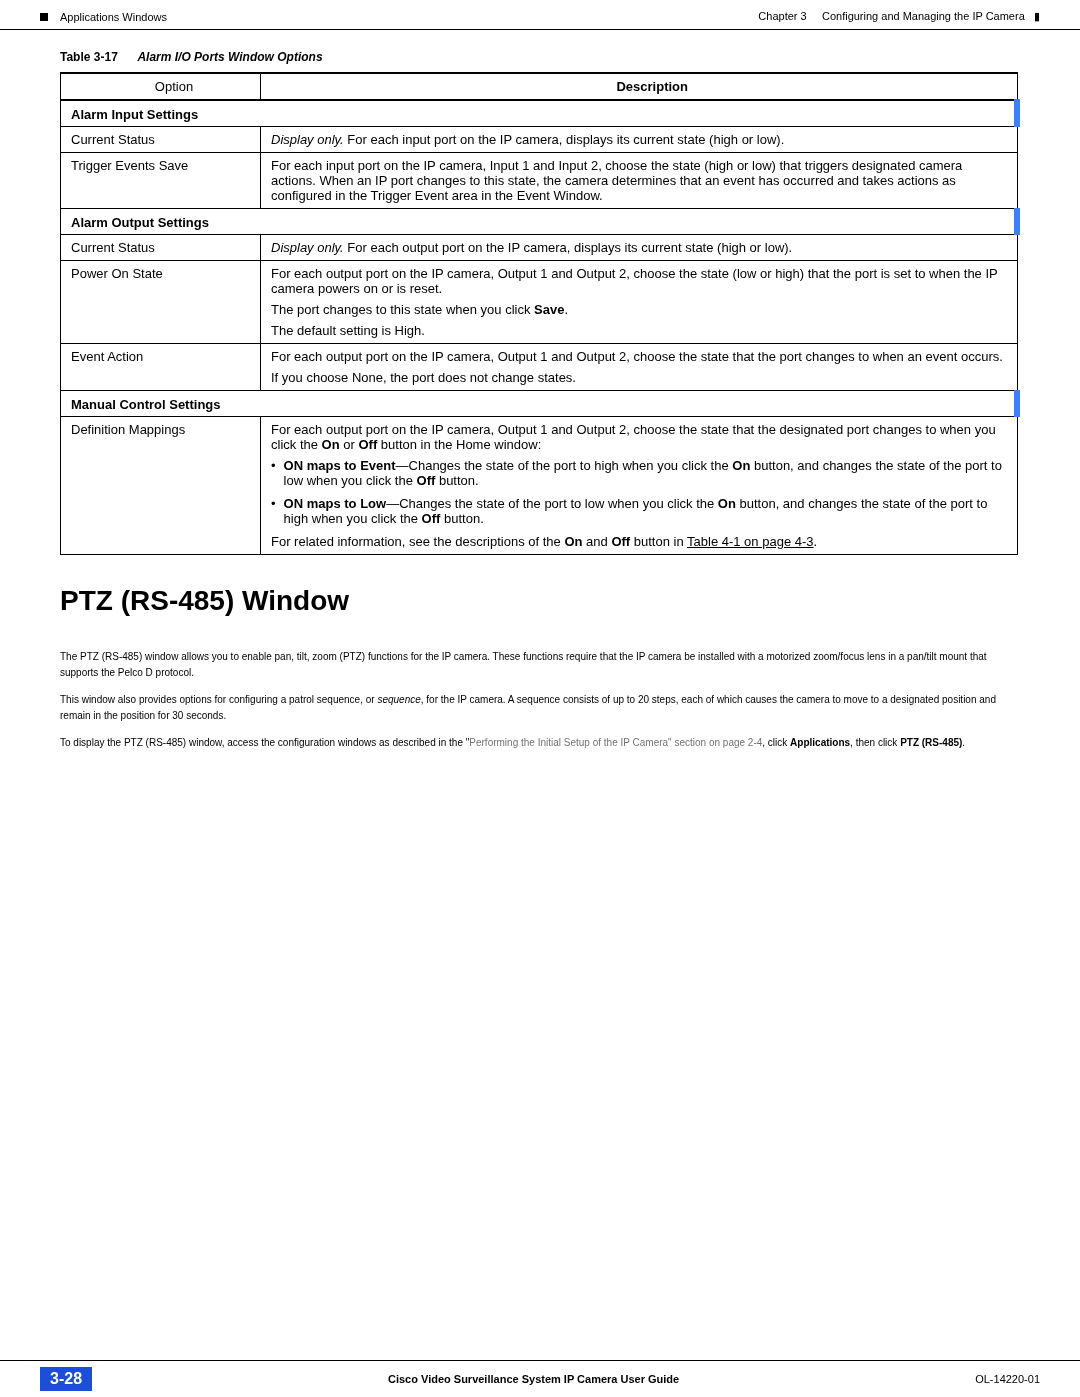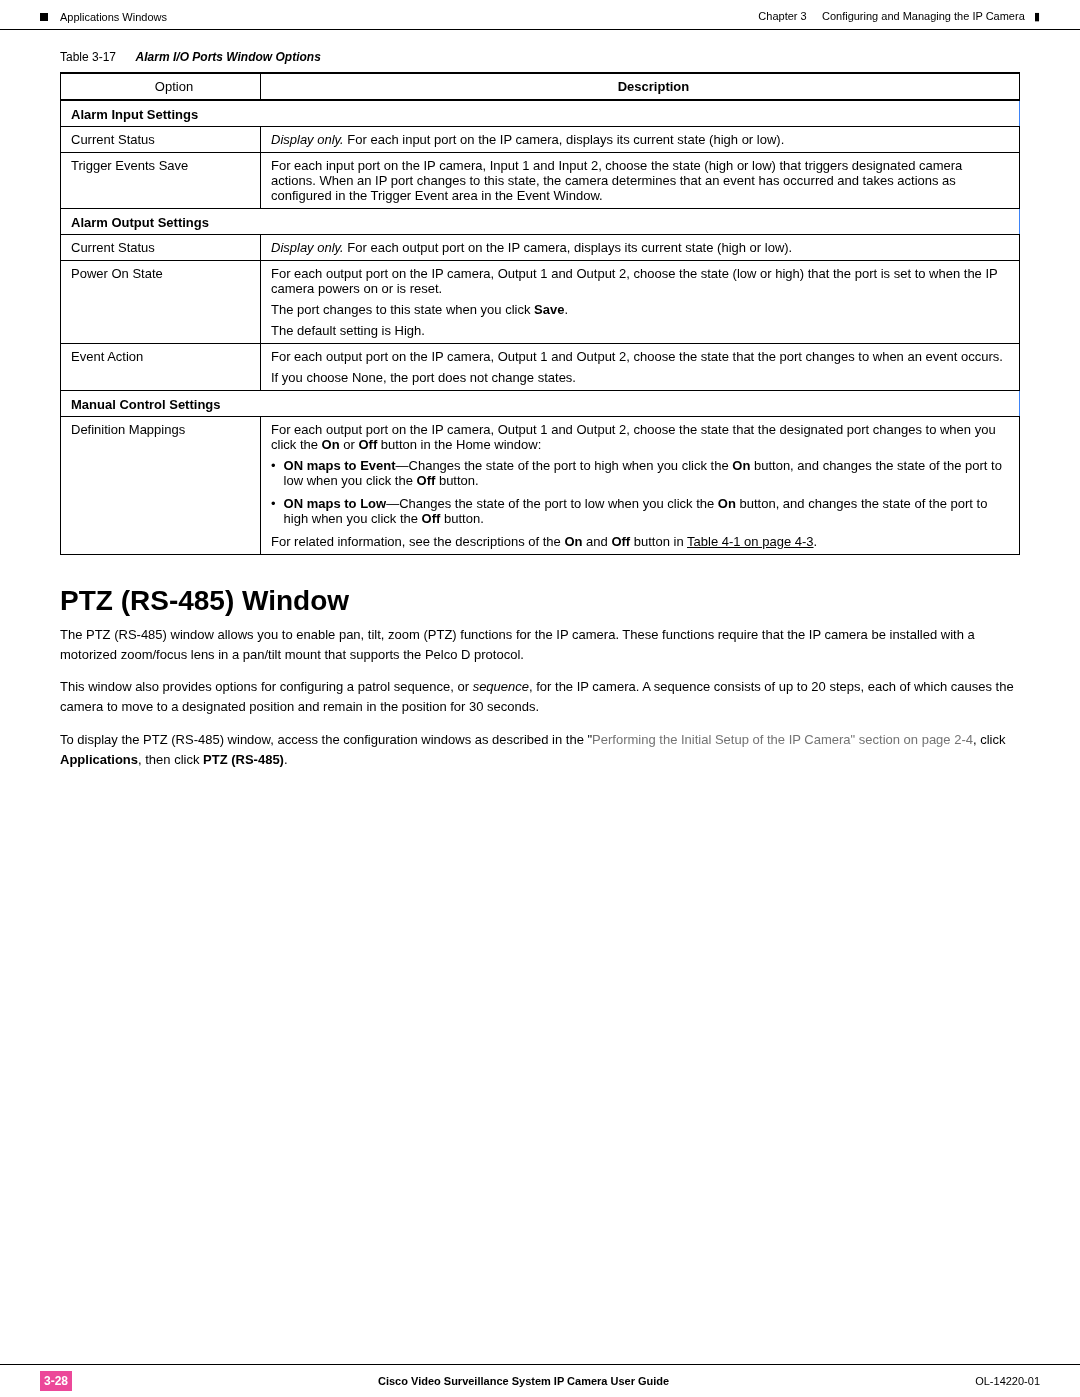--- a/index.html
+++ b/index.html
@@ -44,21 +44,21 @@
 
     
     .table-title {
       font-size: 12px;
       font-weight: bold;
       font-style: italic;
       margin-bottom: 8px;
     }
     .table-title span.table-num {
       font-style: normal;
-      font-weight: normal;
+      font-weight: bold;
     }
 
     
     .options-table {
       width: 100%;
       border-collapse: collapse;
       margin-bottom: 30px;
     }
     .options-table td, .options-table th {
       border: 1px solid #000;
@@ -83,21 +83,21 @@
       font-weight: bold;
       background: #fff;
       border-left: none;
       border-right: none;
       padding: 6px 10px 4px 10px;
     }
     .options-table .section-header td:first-child {
       border-left: 1px solid #000;
     }
     .options-table .section-header td:last-child {
-      border-right: 1px solid #3b82f6;
+      border-right: 6px solid #3b82f6;
     }
     .italic { font-style: italic; }
 
     
     .bullet-list {
       list-style: none;
       margin: 6px 0 0 0;
       padding: 0;
     }
     .bullet-list li {
@@ -113,25 +113,25 @@
       flex-shrink: 0;
     }
 
     
     .ptz-section {
       margin-top: 10px;
     }
     .ptz-title {
       font-size: 28px;
       font-weight: bold;
-      margin-bottom: 8px;
+      margin-bottom: 32px;
       border-bottom: none;
     }
     .ptz-body p {
-      font-size: 13px;
+      font-size: 10px;
       line-height: 1.55;
       margin-bottom: 12px;
     }
     .ptz-body a {
       color: #737373;
       text-decoration: none;
     }
 
     
     .page-footer {
@@ -144,24 +144,24 @@
       align-items: center;
       border-top: 1px solid #000;
       padding: 6px 40px;
       font-size: 11px;
     }
     .footer-center {
       font-size: 11px;
       font-weight: bold;
     }
     .page-num-box {
-      background: #ec4899;
+      background: #1d4ed8;
       color: #fff;
-      padding: 3px 4px;
-      font-size: 12px;
+      padding: 3px 10px;
+      font-size: 16px;
       font-weight: bold;
     }
     .footer-right {
       font-size: 11px;
     }
 
     
     .options-table tr:first-child th {
       border-top: 2px solid #000;
       padding-left: 37px;

